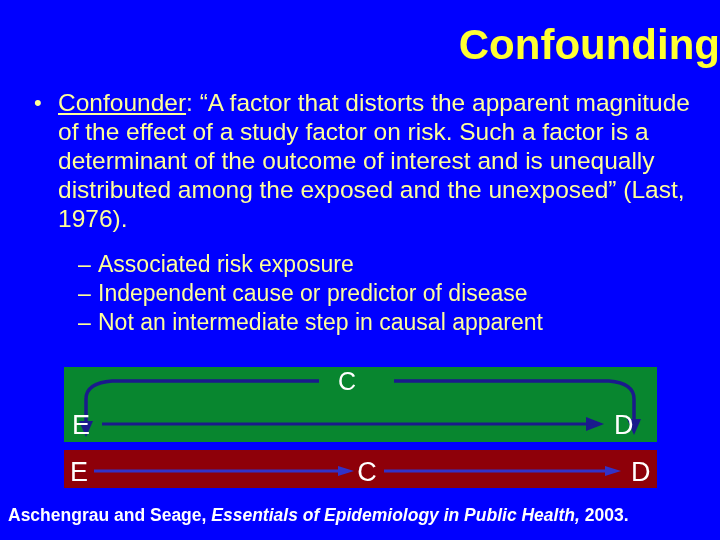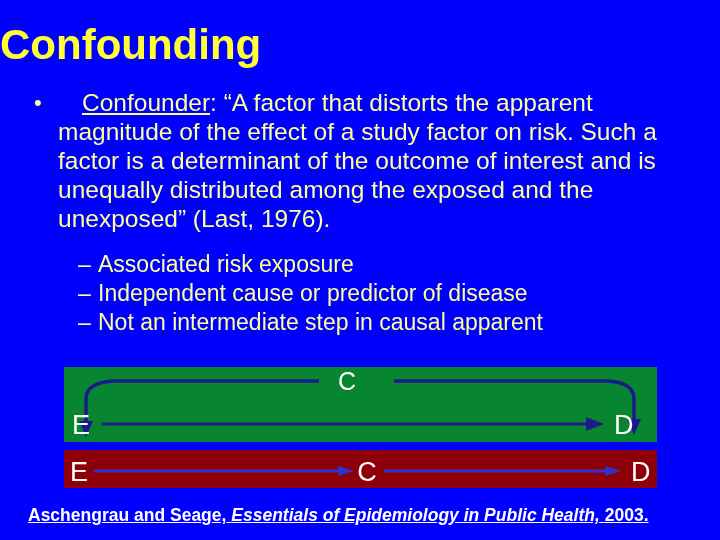--- a/index.html
+++ b/index.html
@@ -15,21 +15,21 @@
     overflow: hidden;
     font-family: "Liberation Sans", sans-serif;
   }
 
   
   #slide-title {
     position: absolute;
     top: 24px;
     left: 0;
     width: 720px;
-    text-align: left;
+    text-align: right;
     font-size: 42px;
     font-weight: bold;
     color: #ffff33;
     letter-spacing: 0px;
     line-height: 1.0;
   }
 
   
   #body-block {
     position: absolute;
@@ -50,21 +50,20 @@
     flex: 0 0 24px;
     text-align: left;
     font-size: 22px;
     line-height: 29px;
   }
   .bullet-text {
     flex: 1 1 auto;
   }
   .underline-term {
     text-decoration: underline;
-    margin-left: 24px;
   }
 
   
   #sub-bullets {
     position: absolute;
     top: 250px;
     left: 78px;
     width: 620px;
   }
   .sub-row {
@@ -113,27 +112,26 @@
   }
   .node-label-c {
     fill: #ffffff;
     font-family: "Liberation Sans", sans-serif;
     font-size: 25px;
   }
 
   
   #footer {
     position: absolute;
-    left: 28px;
+    left: 8px;
     top: 505px;
     color: #ffffff;
     font-size: 17.5px;
     font-weight: bold;
     white-space: nowrap;
-    text-decoration: underline;
   }
   #footer .book { font-style: italic; }
 </style>
 </head>
 <body>
 
 <div id="slide">
 
   <div id="slide-title">Confounding</div>
 

